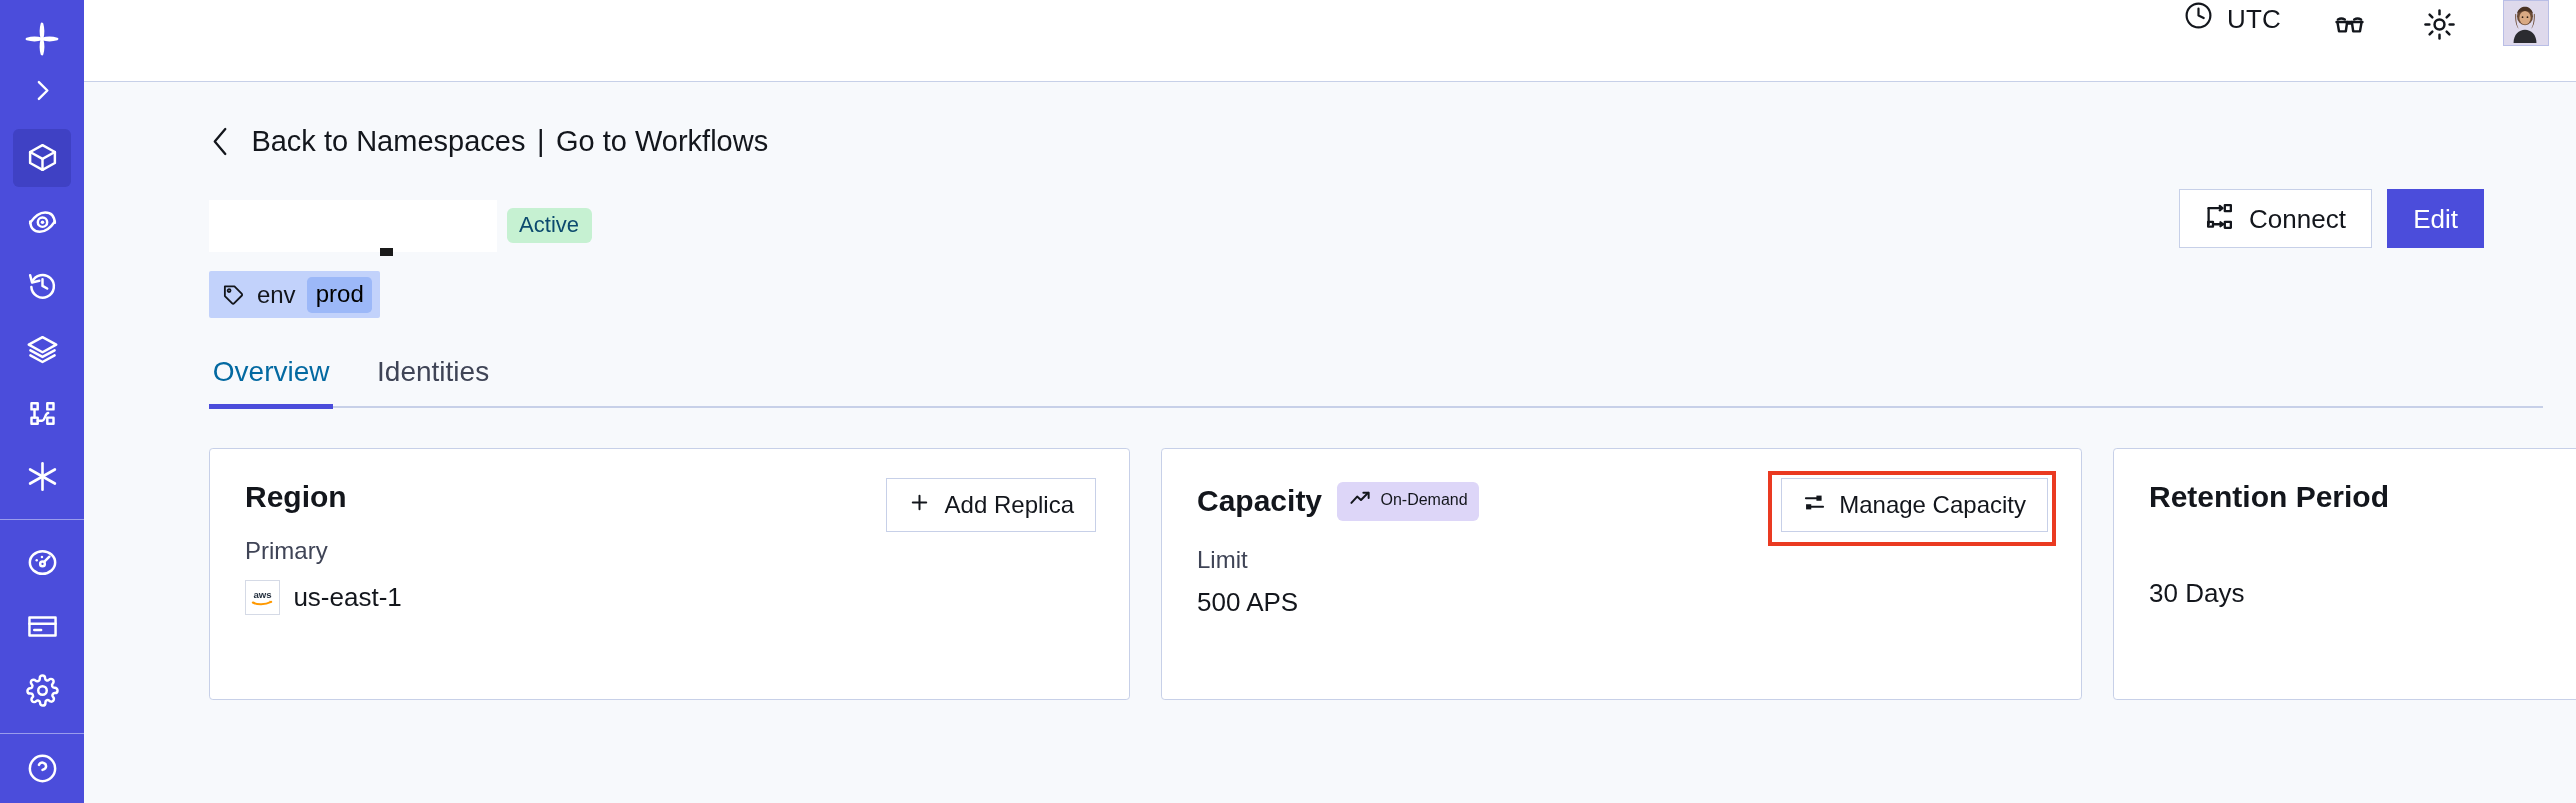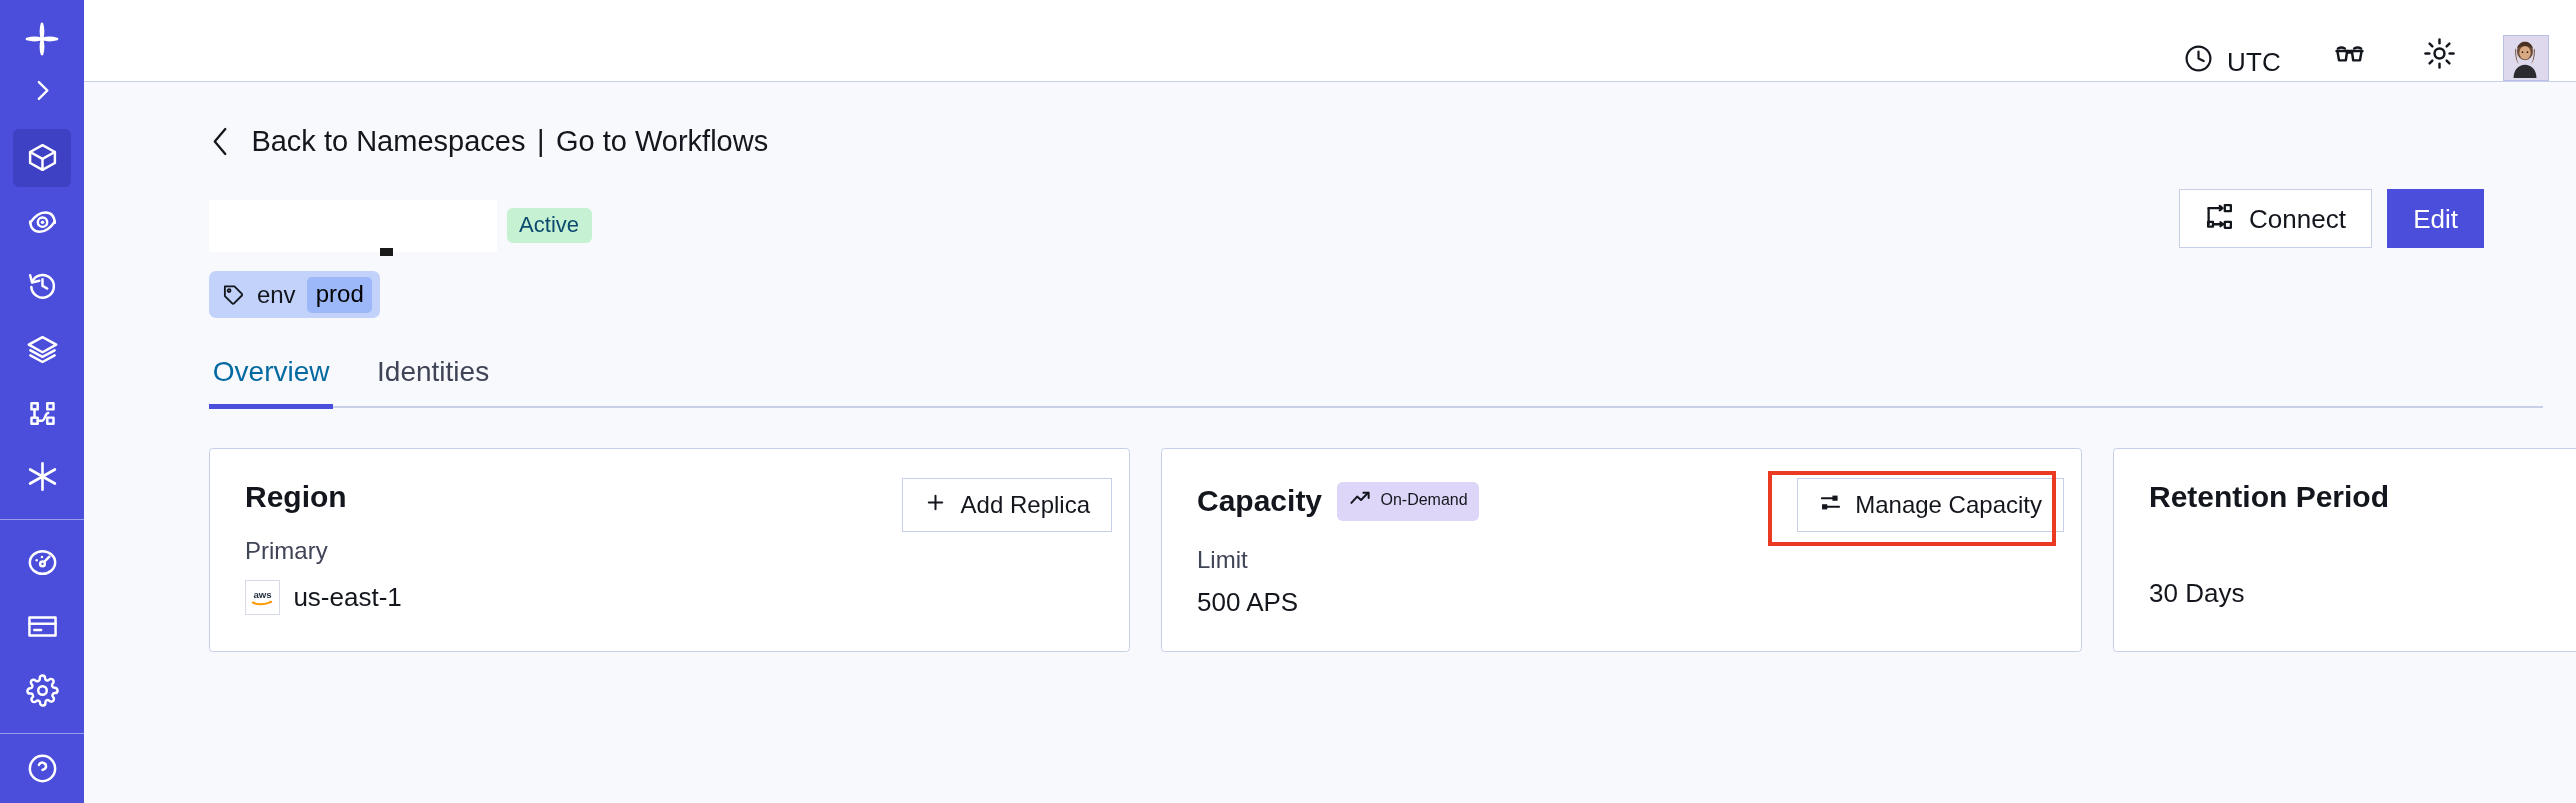--- a/index.html
+++ b/index.html
@@ -37,21 +37,21 @@
   }
   .sb-spacer-sm { height: 5.8px; flex: 0 0 auto; }
   .sb-gap { height: 13.4px; flex: 0 0 auto; }
 
   
   .right { flex: 1 1 auto; display: flex; flex-direction: column; min-width: 0; }
 
   .topbar {
     height: 82px; background: #ffffff;
     border-bottom: 1.9px solid #c7d0e8;
-    display: flex; align-items: flex-end; justify-content: flex-end;
+    display: flex; align-items: flex-start; justify-content: flex-end;
     padding-right: 27px; gap: 0;
     flex: 0 0 82px;
   }
   .tz {
     display: flex; align-items: center; gap: 12.5px;
     color: #13161c; font-size: 26px; letter-spacing: 0.2px;
     margin-right: 42px;
   }
   .top-icon {
     width: 52px; height: 52px;
@@ -116,21 +116,21 @@
     color: #13161c; padding: 15.3px 25px; height: 59px;
   }
   .btn-primary {
     background: #4b4ddb; border: 1.9px solid #4b4ddb;
     color: #ffffff; padding: 15.3px 25px; height: 59px;
   }
 
   .tags { margin-top: 15.3px; display: flex; gap: 9.6px; }
   .tag {
     display: inline-flex; align-items: center; gap: 11.5px;
-    background: #c2d2fb; border-radius: 7px;
+    background: #c2d2fb; border-radius: 2px;
     padding: 5.8px 7.7px 5.8px 13.4px; font-size: 24px; color: #13161c;
     line-height: 1;
   }
   .tag-icon { display: flex; align-items: center; }
   .tag-val {
     background: #9cb8f8; border-radius: 4.8px;
     padding: 4.8px 8.6px 6.7px; color: #000000;
   }
 
   .tabs {
@@ -150,35 +150,35 @@
     height: 4.8px; background: #4b4ddb;
   }
 
   
   .cards {
     margin-top: 40px; display: flex; gap: 31px; align-items: stretch;
   }
   .card {
     background: #ffffff; border: 1.9px solid #c7d0e8;
     border-radius: 3.8px; padding: 33px 33px 33px 35px;
-    position: relative; height: 204px;
+    position: relative; height: 252px;
   }
   .card.region { width: 921px; flex: 0 0 921px; }
   .card.capacity { width: 921px; flex: 0 0 921px; }
   .card.retention { width: 671px; flex: 0 0 671px; }
 
   .card-head { display: flex; align-items: center; gap: 15.3px; }
   .card-title { font-size: 30px; font-weight: bold; color: #13161c; line-height: 1; }
   .badge-demand {
     display: inline-flex; align-items: center; gap: 8.6px;
     background: #ddd6f8; color: #13161c;
     font-size: 16px; padding: 5.8px 11.5px 7.7px; border-radius: 5.8px;
     line-height: 1;
   }
-  .card-action { position: absolute; right: 17px; top: 29px; }
+  .card-action { position: absolute; right: 33px; top: 29px; }
   .btn-sm {
     display: inline-flex; align-items: center; gap: 13.4px;
     background: #ffffff; border: 1.9px solid #c7d0e8;
     color: #13161c; font-size: 24px; line-height: 1;
     padding: 12.5px 21px; cursor: pointer; white-space: nowrap;
   }
   .card-sub { margin-top: 27px; font-size: 24px; color: #3f4456; line-height: 1; }
   .card-val {
     margin-top: 17.3px; font-size: 26px; color: #13161c;
     display: flex; align-items: center; gap: 13.4px; line-height: 1;

